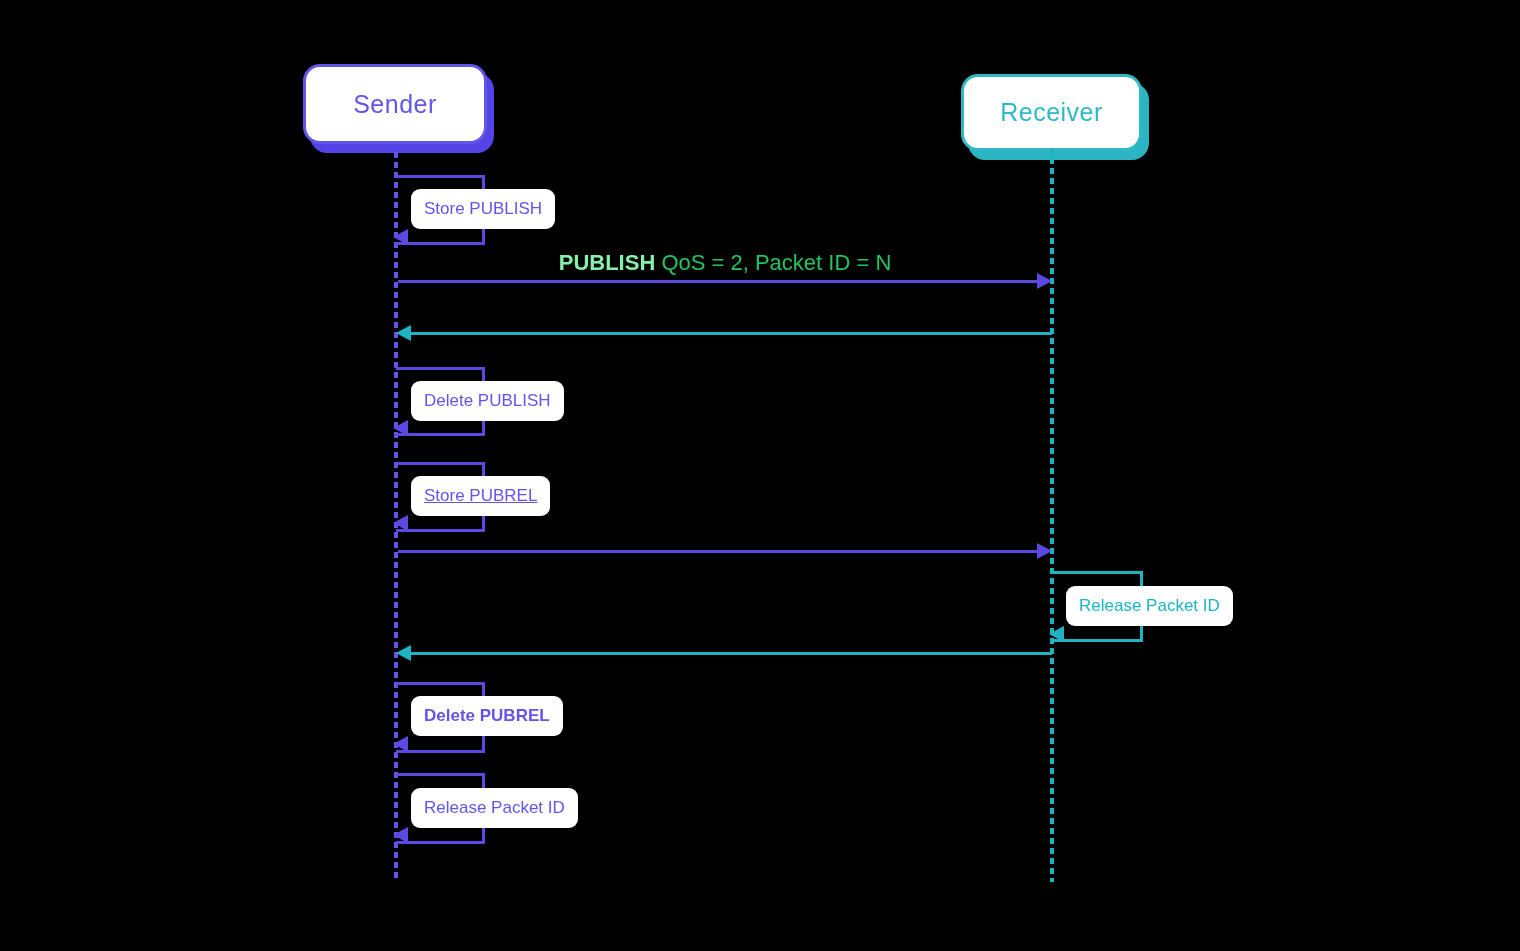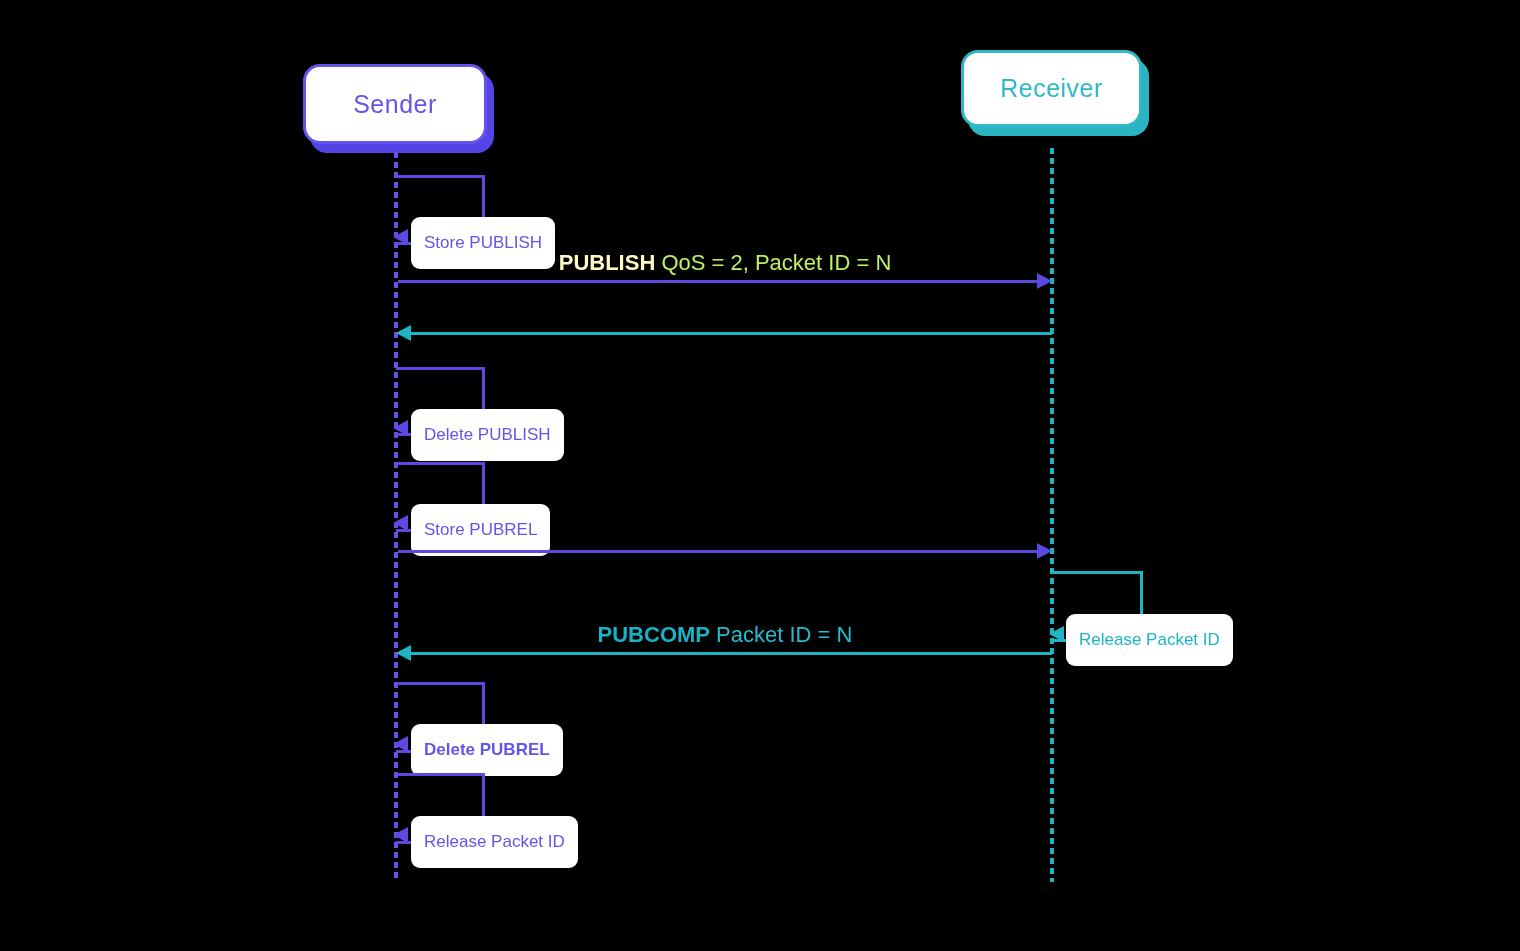--- a/index.html
+++ b/index.html
@@ -27,21 +27,21 @@
     font-size: 25px;
     letter-spacing: 0.5px;
   }
   .actor-sender {
     left: 303px; top: 64px; width: 178px; height: 74px;
     border: 3px solid #6355e9;
     color: #6355e9;
     box-shadow: 7px 9px 0 #5443e6;
   }
   .actor-receiver {
-    left: 961px; top: 50px; width: 175px; height: 71px;
+    left: 961px; top: 74px; width: 175px; height: 71px;
     border: 3px solid #2fb9c7;
     color: #2fb9c7;
     box-shadow: 7px 9px 0 #2bb5c3;
   }
 
   
   .lifeline {
     position: absolute;
     width: 4px;
   }
@@ -81,30 +81,29 @@
   .loop5 { left: 396px; top: 682px; width: 86px; height: 65px; }
   .loop5-arrow { left: 393px; top: 736px; }
   .loop6 { left: 396px; top: 773px; width: 86px; height: 65px; }
   .loop6-arrow { left: 393px; top: 827px; }
 
   
   .loop-label {
     position: absolute;
     background: #ffffff;
     border-radius: 9px;
-    padding: 16px 13px;
+    padding: 10px 13px;
     font-size: 17px;
     white-space: nowrap;
     color: #6355e9;
-    margin-top: 28px;
   }
   .loop-label.teal { color: #1cb5c8; }
   .label1 { left: 411px; top: 189px; }
   .label2 { left: 411px; top: 381px; }
-  .label3 { left: 411px; top: 476px; }
+  .label3 { left: 411px; top: 476px; text-decoration: underline; }
   .label4 { left: 1066px; top: 586px; }
   .label5 { left: 411px; top: 696px; font-weight: bold; }
   .label6 { left: 411px; top: 788px; }
 
   
   .msg-line {
     position: absolute;
     height: 3px;
   }
   .msg-line.purple { background: #5b49e2; }
@@ -121,22 +120,22 @@
 
   .msg-label {
     position: absolute;
     left: 398px;
     width: 654px;
     text-align: center;
     font-size: 22px;
     white-space: nowrap;
   }
   .msg-label .kw { font-weight: 700; }
-  .msg-label.purple .kw { color: #fef9c3; margin-top: 8px; }
-  .msg-label.purple .detail { color: #bef264; }
+  .msg-label.purple .kw { color: #86efac; margin-top: 8px; }
+  .msg-label.purple .detail { color: #22c55e; }
   .msg-label.teal .kw { color: #16b3c6; }
   .msg-label.teal .detail { color: #25bcd0; }
 
   .publish-label  { top: 250px; }
   .publish-line   { left: 398px; top: 280px; width: 640px; }
   .publish-arrow  { left: 1037px; top: 273px; }
 
   .pubrec-label   { top: 302px; }
   .pubrec-line    { left: 410px; top: 332px; width: 642px; }
   .pubrec-arrow   { left: 396px; top: 325px; }
@@ -185,23 +184,20 @@
   <div class="loop-arrow loop3-arrow"></div>
   <div class="loop-label label3">Store PUBREL</div>
 
   <div class="msg-line purple pubrel-line"></div>
   <div class="msg-arrow right pubrel-arrow"></div>
 
   <div class="loop teal loop4"></div>
   <div class="loop-arrow teal loop4-arrow"></div>
   <div class="loop-label teal label4">Release Packet ID</div>
 
-  <div class="msg-label teal pubcomp-label">
-    <span class="kw">PUBCOMP</span><span class="detail"> Packet ID = N</span>
-  </div>
   <div class="msg-line teal pubcomp-line"></div>
   <div class="msg-arrow left pubcomp-arrow"></div>
 
   <div class="loop loop5"></div>
   <div class="loop-arrow loop5-arrow"></div>
   <div class="loop-label label5">Delete PUBREL</div>
 
   <div class="loop loop6"></div>
   <div class="loop-arrow loop6-arrow"></div>
   <div class="loop-label label6">Release Packet ID</div>

